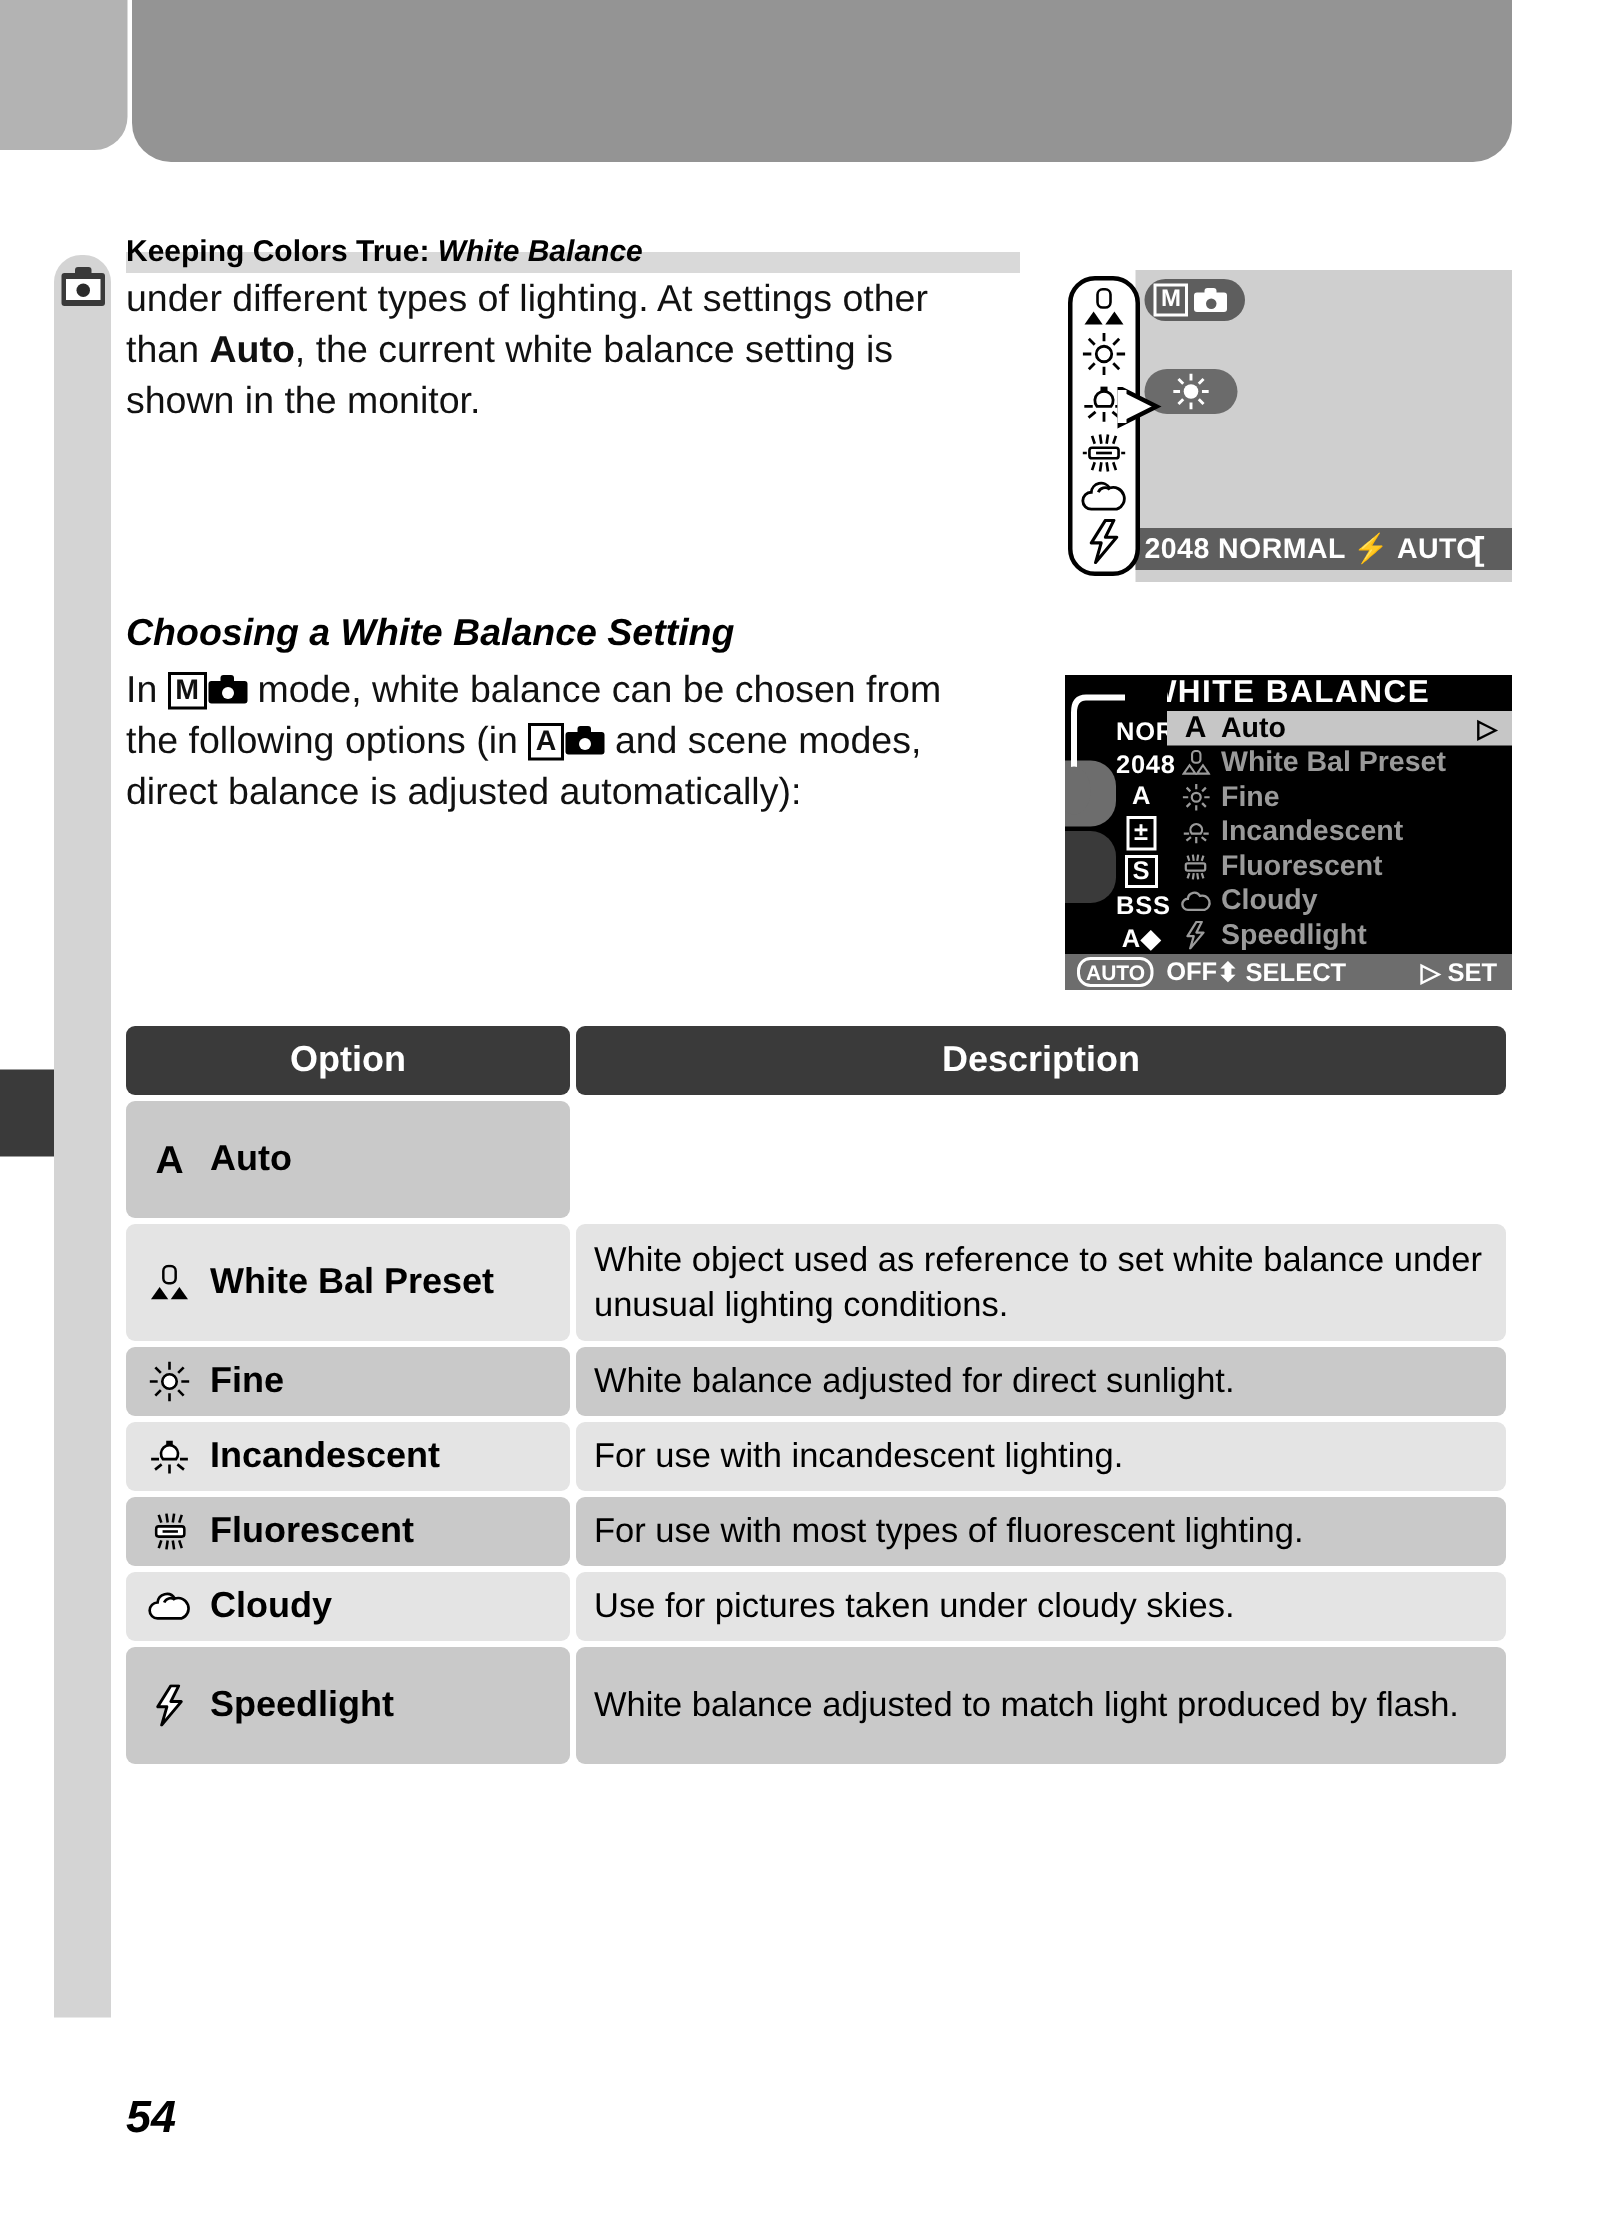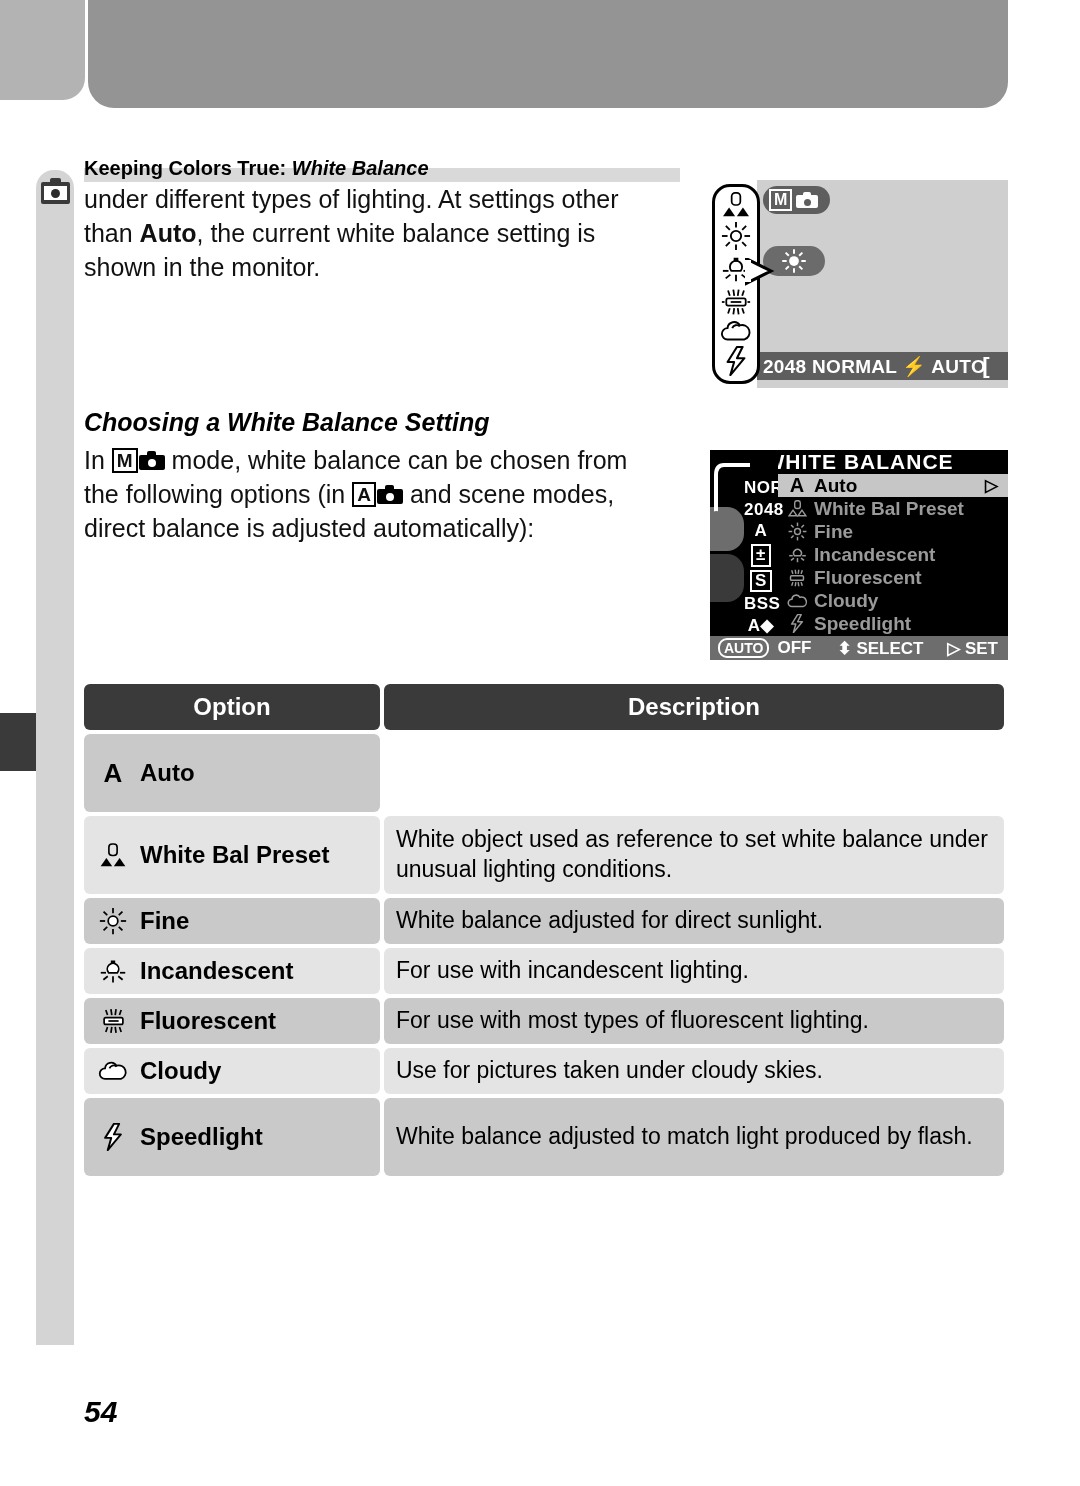--- a/index.html
+++ b/index.html
@@ -147,21 +147,21 @@
   .menu-row .lb{margin-left:4px;}
   .menu-row .arrow{margin-left:auto;margin-right:10px;font-size:17px;}
   .menu-bottom{
     position:absolute;left:0;bottom:0;width:298px;height:24px;background:#6d6d6d;
     color:#fff;font-size:17px;font-weight:bold;display:flex;align-items:center;
   }
   .menu-bottom .menu-key{
     border:2px solid #fff;border-radius:9px;padding:0 4px;margin-left:8px;font-size:14px;
   }
   .menu-bottom .b1{margin-left:8px;}
-  .menu-bottom .b2{margin-left:26px;}
+  .menu-bottom .b2{}
   .menu-bottom .b3{margin-left:auto;margin-right:10px;}
   .menu-connector{
     position:absolute;left:710px;top:455px;width:56px;height:110px;z-index:3;
   }
   
   .table{
     position:absolute;left:84px;top:684px;width:920px;
   }
   .trow{display:flex;gap:4px;margin-bottom:4px;}
   .thead .cell{

